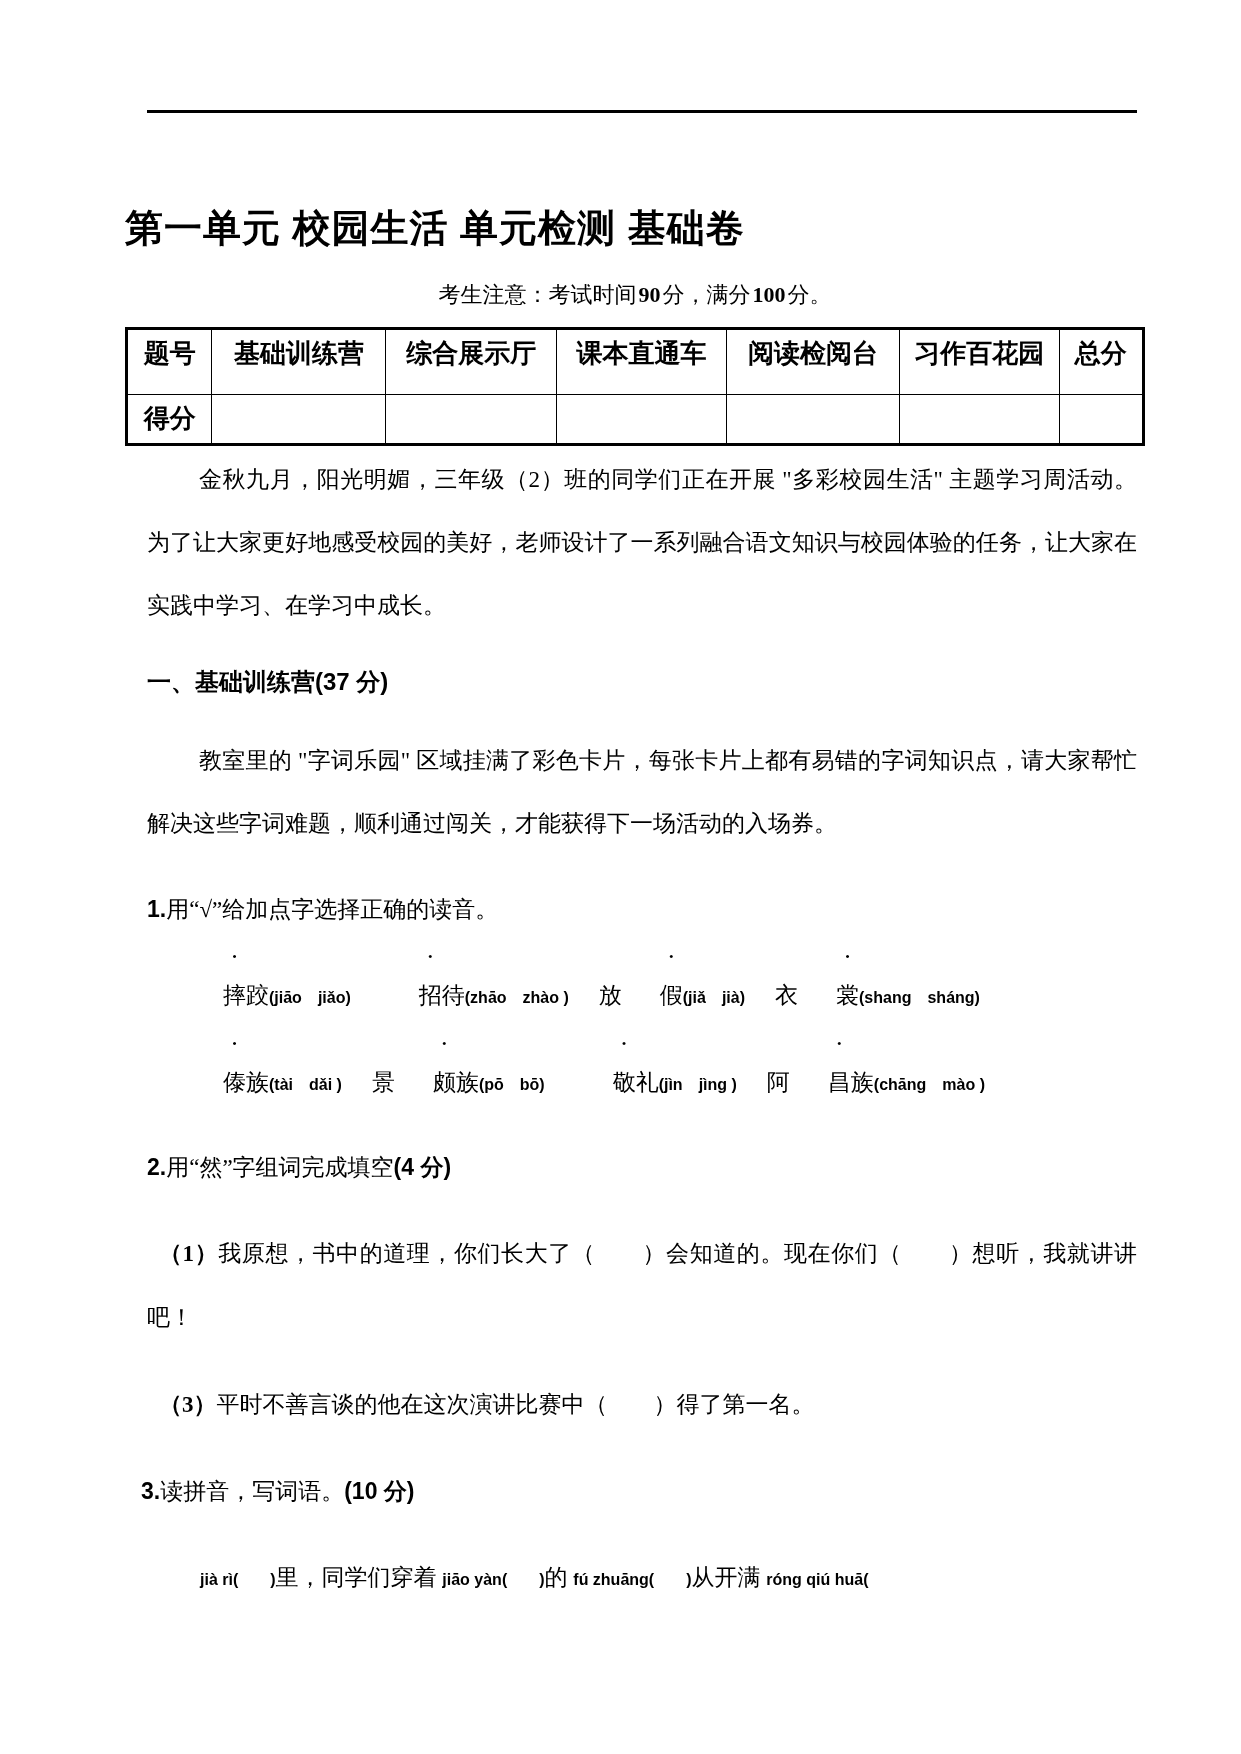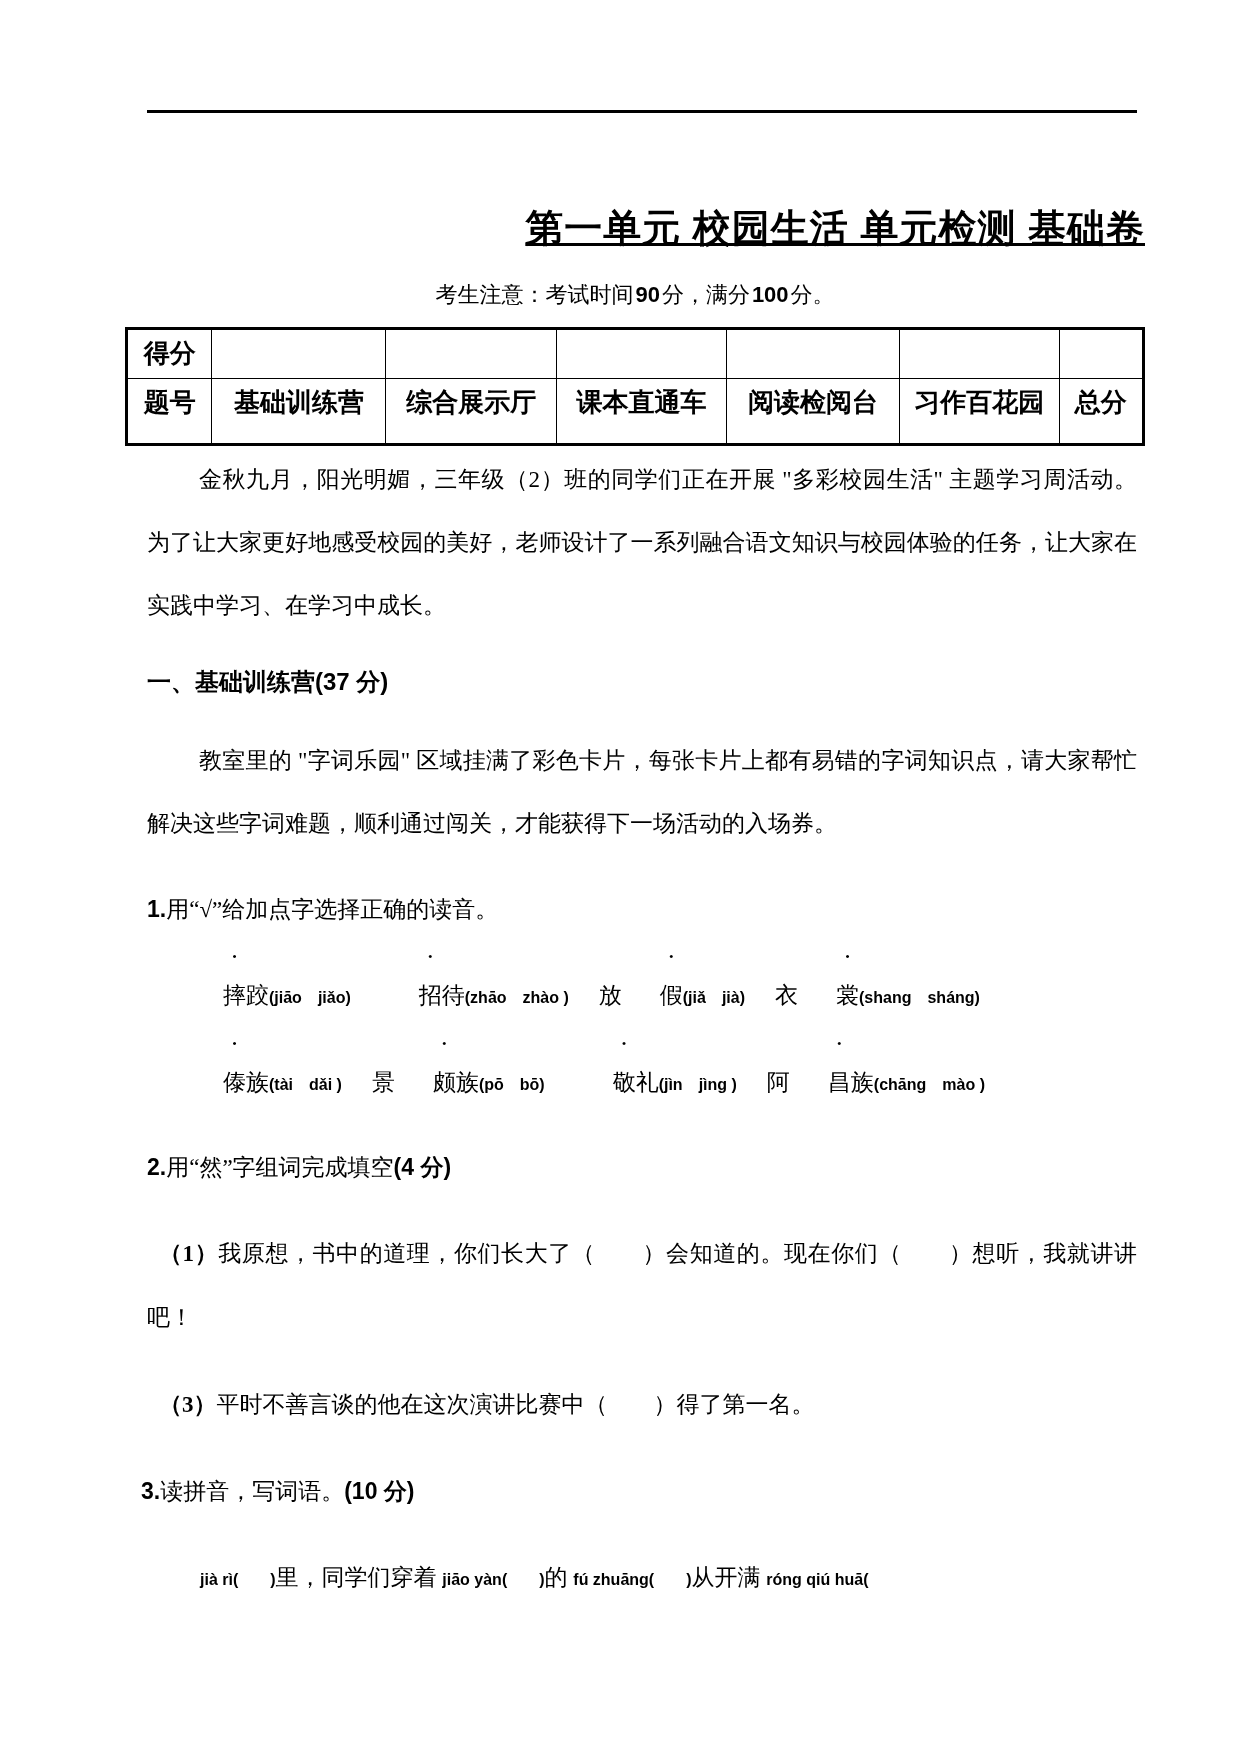--- a/index.html
+++ b/index.html
@@ -5,27 +5,27 @@
   html,body{margin:0;padding:0;background:#ffffff;}
   body{
     width:1241px;min-height:1754px;position:relative;
     color:#000;
     font-family:"Liberation Serif","DejaVu Serif",serif;
     font-size:23px;
   }
   .page{padding:0 96px 0 125px;}
   .top-rule{border-top:3px solid #000;margin:110px 8px 0 22px;height:0;}
   .doc-title{
-    margin:92px 0 0 0;text-align:right;
+    margin:92px 0 0 0;text-align:left;
     font-family:"Liberation Sans","DejaVu Sans",sans-serif;
-    font-weight:700;font-size:38px;line-height:46px;letter-spacing:1px;text-decoration:underline;
+    font-weight:700;font-size:38px;line-height:46px;letter-spacing:1px;
   }
   .notice{margin:29px 0 0 0;text-align:center;font-size:22px;line-height:30px;}
   .notice .num{
-    font-family:Liberation Sans, sans-serif;
+    font-family:Liberation Serif, serif;
     font-weight:700;padding:0 2px;
   }
   table.score-table{
     width:100%;margin-top:17px;border-collapse:collapse;
     border:3px solid #000;table-layout:fixed;
   }
   table.score-table th,table.score-table td{
     border:1.5px solid #000;vertical-align:top;text-align:center;
     padding:6px 2px 0 2px;
     font-family:"Liberation Sans","DejaVu Sans",sans-serif;
@@ -91,36 +91,36 @@
       <col style="width:8.4%">
         <col style="width:17.1%">
         <col style="width:16.8%">
       <col style="width:16.7%">
         <col style="width:17%">
         <col style="width:15.7%">
         <col style="width:8.3%">
     </colgroup>
     <tbody>
         <tr>
+      <th>题号</th>
+      <th>基础训练营</th>
+      <th>综合展示厅</th>
+      <th>课本直通车</th>
+      <th>阅读检阅台</th>
+      <th>习作百花园</th>
+      <th>总分</th>
+    </tr>
+    <tr>
       <td>得分</td>
       <td></td>
       <td></td>
       <td></td>
       <td></td>
       <td></td>
       <td></td>
-    </tr>
-    <tr>
-      <th>题号</th>
-      <th>基础训练营</th>
-      <th>综合展示厅</th>
-      <th>课本直通车</th>
-      <th>阅读检阅台</th>
-      <th>习作百花园</th>
-      <th>总分</th>
     </tr>
   </tbody>
     </table>
 
   <p class="p-body p-intro txt">金秋九月，阳光明媚，三年级（2）班的同学们正在开展 "多彩校园生活" 主题学习周活动。为了让大家更好地感受校园的美好，老师设计了一系列融合语文知识与校园体验的任务，让大家在实践中学习、在学习中成长。</p>
 
   <h2 class="sec-heading"><span>一、基础训练营</span><span>(37 分)</span></h2>
 
   <p class="p-body p-scenario txt">教室里的 "字词乐园" 区域挂满了彩色卡片，每张卡片上都有易错的字词知识点，请大家帮忙解决这些字词难题，顺利通过闯关，才能获得下一场活动的入场券。</p>
 

